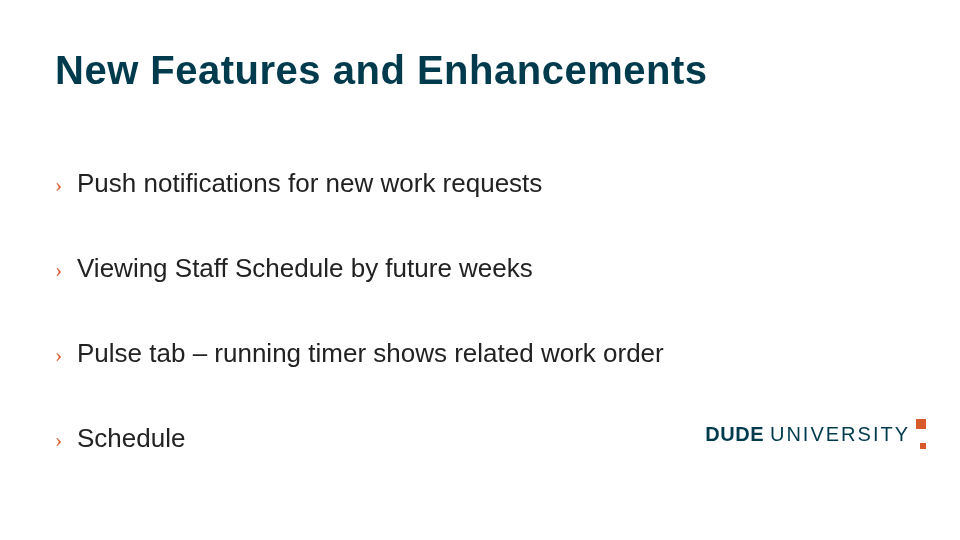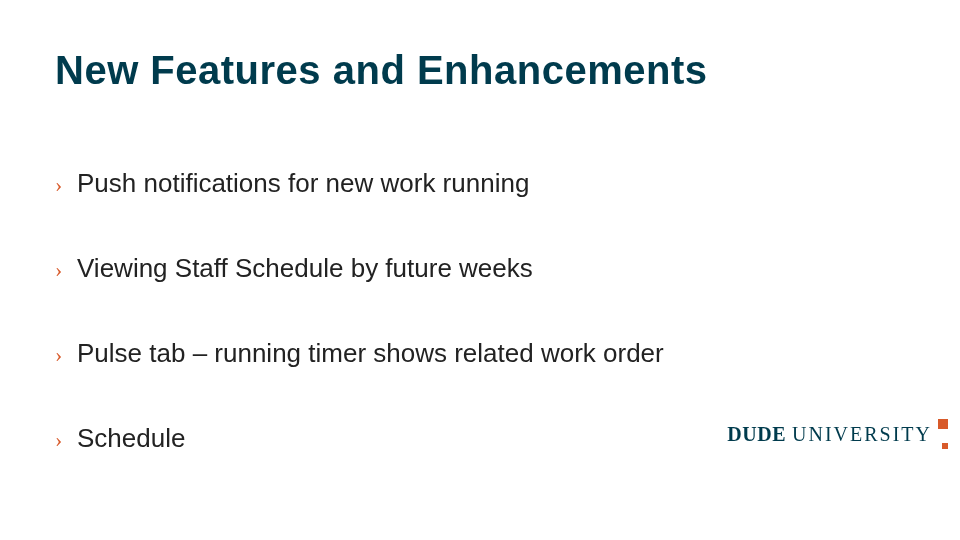--- a/index.html
+++ b/index.html
@@ -47,25 +47,25 @@
     font-size: 22px;
     width: 22px;
     flex: 0 0 22px;
     font-family: Georgia, serif;
   }
   .bullet-text {
     flex: 1;
   }
   .logo {
     position: absolute;
-    right: 12px;
+    right: 34px;
     bottom: 22px;
     display: flex;
     align-items: center;
-    font-family: Liberation Serif, serif;
+    font-family: Liberation Sans, sans-serif;
     justify-content: flex-end;
   }
   .logo-dude {
     font-weight: 900;
     font-size: 20px;
     color: #003b4d;
     letter-spacing: 0.5px;
   }
   .logo-univ {
     font-weight: 400;
@@ -102,21 +102,21 @@
 </head>
 <body>
 
 <div class="slide">
 
   <div class="title">New Features and Enhancements</div>
 
   <div class="bullets">
     <div class="bullet-row">
       <span class="bullet-mark">›</span>
-      <span class="bullet-text">Push notifications for new work running</span>
+      <span class="bullet-text">Push notifications for new work requests</span>
     </div>
     <div class="bullet-row">
       <span class="bullet-mark">›</span>
       <span class="bullet-text">Viewing Staff Schedule by future weeks</span>
     </div>
     <div class="bullet-row">
       <span class="bullet-mark">›</span>
       <span class="bullet-text">Pulse tab – running timer shows related work order</span>
     </div>
     <div class="bullet-row">

